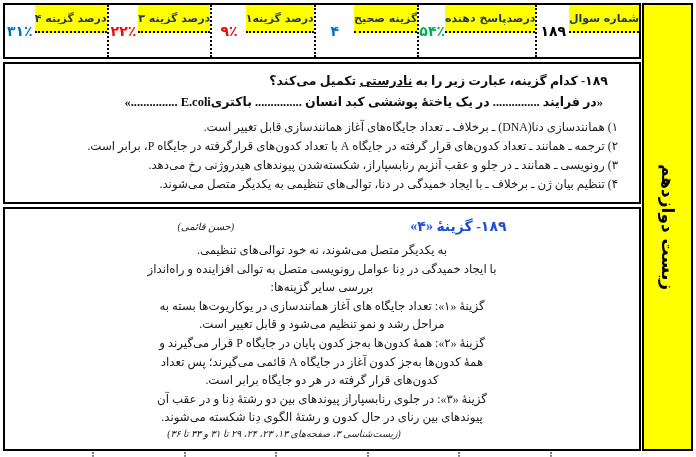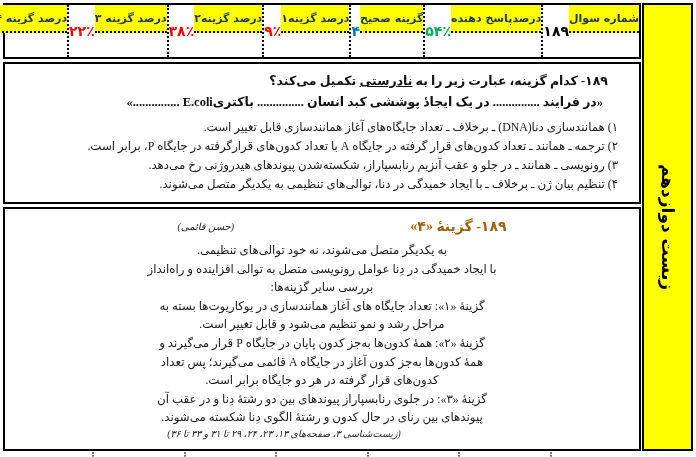--- a/index.html
+++ b/index.html
@@ -47,21 +47,21 @@
   .answer-box {
     position:absolute; left:3px; top:207px; width:638px; height:244px;
     border:2px solid #000; background:#fff; direction:rtl;
     font-family:"Liberation Serif","DejaVu Sans",sans-serif;
   }
   .answer-col { width:385px; margin:0 auto; }
   .a-title-row {
     display:flex; direction:rtl; justify-content:space-between; align-items:flex-start;
     padding:9px 8px 0 48px; margin-bottom:6px;
   }
-  .a-title { font-weight:bold; font-size:14px; color:#a16207; white-space:nowrap; }
+  .a-title { font-weight:bold; font-size:14px; color:#1d4ed8; white-space:nowrap; }
   .a-author { font-style:italic; font-size:10px; color:#222; padding-top:3px; white-space:nowrap; }
   .a-line {
     text-align:center; font-size:11.8px; color:#1a1a1a; line-height:18.6px;
     white-space:nowrap; direction:rtl;
   }
   .a-ref {
     text-align:center; font-style:italic; font-size:9.5px; color:#222;
     position:relative; left:-38px; margin-top:1px; white-space:nowrap;
   }
   
@@ -99,38 +99,34 @@
     </div>
     <div class="stat-col">
       <div class="stat-header">گزینه صحیح</div>
       <font class="stat-value" color="#0070c0">۴</font>
     </div>
     <div class="stat-col">
       <div class="stat-header">درصد گزینه۱</div>
       <font class="stat-value" color="#ff0000">۹٪</font>
     </div>
     <div class="stat-col">
-      <div class="stat-header">درصد گزینه۲</div>
-      <font class="stat-value" color="#ff0000">۳۸٪</font>
-    </div>
-    <div class="stat-col">
       <div class="stat-header">درصد گزینه ۳</div>
       <font class="stat-value" color="#ff0000">۲۲٪</font>
     </div>
     <div class="stat-col">
       <div class="stat-header">درصد گزینه ۴</div>
       <font class="stat-value" color="#0070c0">۳۱٪</font>
     </div>
   </div>
 
   <div class="question-box">
     <div class="q-stem">
       <span>۱۸۹- کدام گزینه، عبارت زیر را به </span><span class="underl">نادرستی</span><span> تکمیل می‌کند؟</span>
     </div>
-    <div class="q-quote">«در فرایند ............... در یک ایجادٔ پوششی کبد انسان ............... باکتریE.coli ...............»</div>
+    <div class="q-quote">«در فرایند ............... در یک یاختهٔ پوششی کبد انسان ............... باکتریE.coli ...............»</div>
     <div class="q-option">۱) همانندسازی دنا(DNA) ـ برخلاف ـ تعداد جایگاه‌های آغاز همانندسازی قابل تغییر است.</div>
     <div class="q-option">۲) ترجمه ـ همانند ـ تعداد کدون‌های قرار گرفته در جایگاه A با تعداد کدون‌های قرارگرفته در جایگاه P، برابر است.</div>
     <div class="q-option">۳) رونویسی ـ همانند ـ در جلو و عقب آنزیم رنابسپاراز، شکسته‌شدن پیوندهای هیدروژنی رخ می‌دهد.</div>
     <div class="q-option">۴) تنظیم بیان ژن ـ برخلاف ـ با ایجاد خمیدگی در دنا، توالی‌های تنظیمی به یکدیگر متصل می‌شوند.</div>
   </div>
 
   <div class="answer-box">
     <div class="answer-col">
       <div class="a-title-row">
         <div class="a-title">۱۸۹- گزینهٔ «۴»</div>

